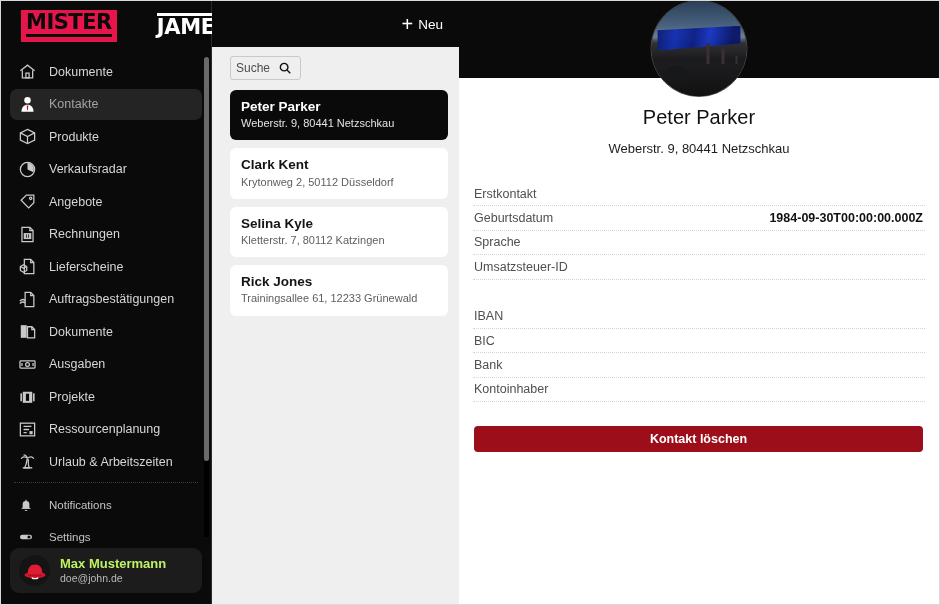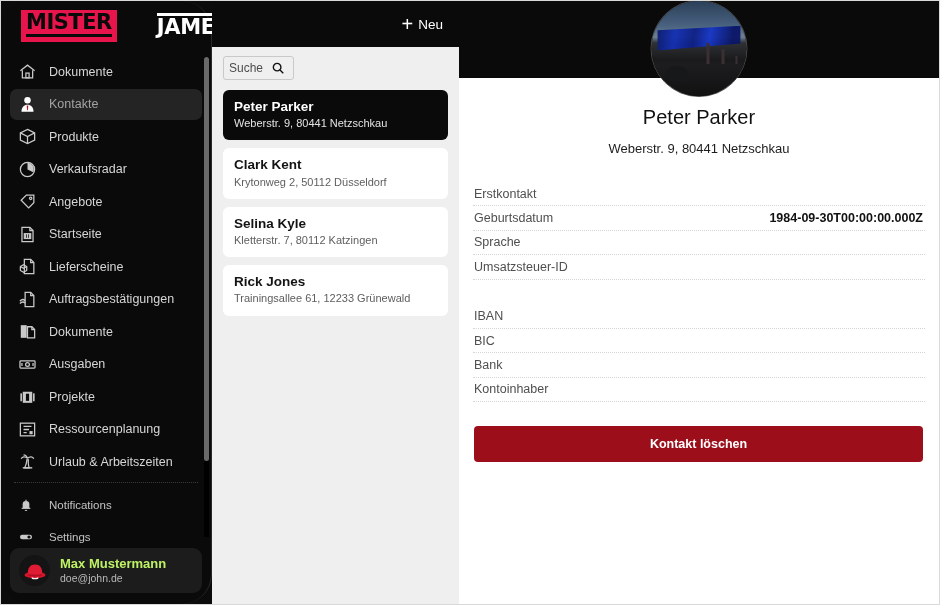--- a/index.html
+++ b/index.html
@@ -19,21 +19,20 @@
   }
 
   
   .sidebar {
     width: 211px; min-width: 211px;
     height: 100%;
     background: #0a0a0a;
     display: flex; flex-direction: column;
     position: relative;
     border-right: 1px solid #2a2a2a;
-    border-radius: 30px;
   }
   .logo-wrap {
     padding: 9px 0 0 20px;
     height: 48px;
   }
   .logo {
     display: flex; align-items: stretch; height: 32px;
   }
   .logo-mister {
     background: #e8154c;
@@ -141,21 +140,21 @@
     color: #fff; font-size: 13.5px;
     cursor: pointer;
     padding: 4px 6px;
   }
   .btn-neu .plus {
     font-size: 20px; line-height: 14px; margin-right: 5px; font-weight: 500;
   }
   .list-body {
     flex: 1;
     background: #efefef;
-    padding: 9px 11px 0 11px;
+    padding: 9px 11px 0 18px;
     overflow: hidden;
   }
   .search {
     display: flex; align-items: center;
     width: 71px; height: 24px;
     background: #efefef;
     border: 1px solid #c9c9c9;
     border-radius: 3px;
     padding: 0 5px;
     margin-bottom: 10px;
@@ -270,21 +269,21 @@
     height: 24.4px;
     border-bottom: 1px dotted #d4d4d4;
     padding: 0 2px 0 1px;
   }
   .flabel { font-size: 12.5px; color: #4f4f4f; }
   .fvalue { font-size: 12.5px; color: #111; font-weight: bold; }
   .group-gap { height: 25px; }
 
   .delete-btn {
     margin: 24px 2px 0 1px;
-    height: 36px;
+    height: 26px;
     background: #9c0f1a;
     border-radius: 4px;
     display: flex; align-items: center; justify-content: center;
     color: #fff; font-size: 12.5px; font-weight: bold;
     cursor: pointer;
   }
 </style>
 </head>
 <body>
 
@@ -362,21 +361,21 @@
 
       <div class="nav-item">
         <span class="ico">
           <svg width="19" height="19" viewBox="0 0 24 24" fill="none" stroke="currentColor" stroke-width="1.6">
             <path d="M5 3 H15 L19 7 V21 H5 Z"></path>
               <path d="M15 3 V7 H19"></path>
             <rect x="8" y="11" width="8" height="6"></rect>
               <path d="M9.5 11 V17 M12 11 V17 M14.5 11 V17"></path>
           </svg>
         </span>
-        <span>Startseite</span>
+        <span>Rechnungen</span>
       </div>
 
       <div class="nav-item">
         <span class="ico">
           <svg width="19" height="19" viewBox="0 0 24 24" fill="none" stroke="currentColor" stroke-width="1.6">
             <path d="M8 3 H16 L20 7 V21 H8 Z"></path>
               <path d="M16 3 V7 H20"></path>
             <path d="M3 12 L7 9.7 L11 12 V17 L7 19.3 L3 17 Z"></path>
               <path d="M3 12 L7 14.3 L11 12"></path>
           </svg>

